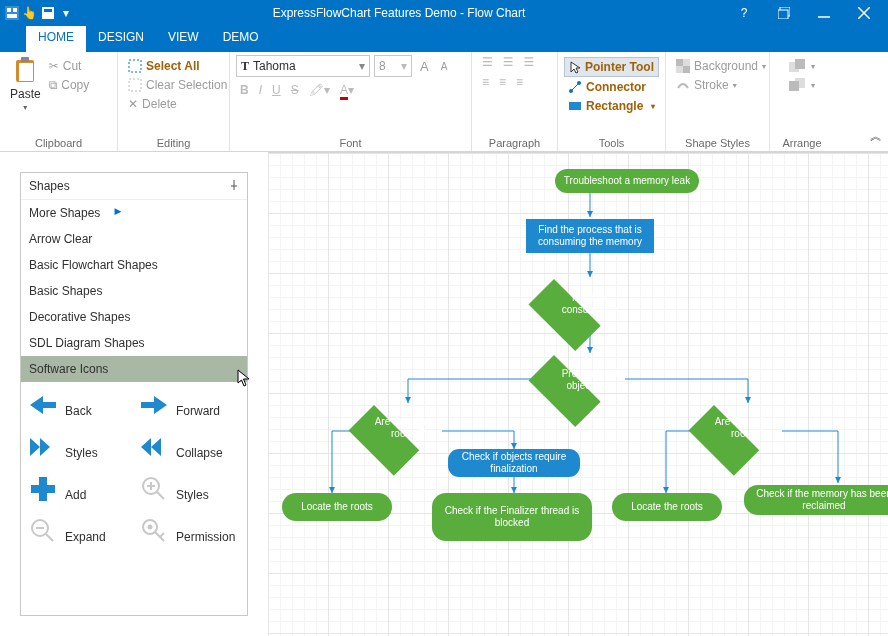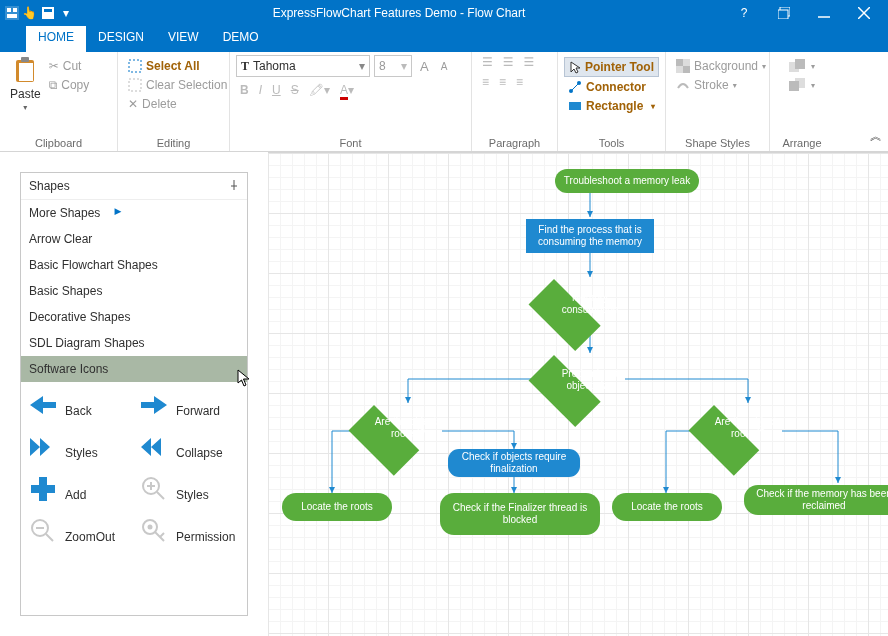--- a/index.html
+++ b/index.html
@@ -359,21 +359,21 @@
           <span>Styles</span>
         </div>
       <div class="icell">
           <span class="ic">
             <svg width="26" height="26">
               <circle cx="10" cy="10" r="8" fill="none" stroke="#c8c8c8" stroke-width="2"></circle>
               <line x1="16" y1="16" x2="23" y2="23" stroke="#c8c8c8" stroke-width="2"></line>
               <line x1="6" y1="10" x2="14" y2="10" stroke="#c8c8c8" stroke-width="2"></line>
             </svg>
           </span>
-          <span>ZoomOut</span>
+          <span>Expand</span>
         </div>
       <div class="icell">
           <span class="ic">
             <svg width="26" height="26">
               <circle cx="9" cy="9" r="7" fill="none" stroke="#c8c8c8" stroke-width="2"></circle>
               <circle cx="9" cy="9" r="2.5" fill="#c8c8c8"></circle>
               <line x1="14" y1="14" x2="23" y2="23" stroke="#c8c8c8" stroke-width="2"></line>
               <line x1="19" y1="19" x2="23" y2="15" stroke="#c8c8c8" stroke-width="2"></line>
             </svg>
           </span>
@@ -438,21 +438,21 @@
         <span>Are the objects rooted?</span>
       </div>
 
     <div class="node rect" style="left:180px;top:296px;width:132px;height:28px;border-radius:11px;">
         <span>Check if objects require finalization</span>
       </div>
 
     <div class="node pill" style="left:14px;top:340px;width:110px;height:28px;">
         <span>Locate the roots</span>
       </div>
-    <div class="node pill" style="left:172px;top:340px;width:160px;height:42px;">
+    <div class="node pill" style="left:164px;top:340px;width:160px;height:48px;">
         <span>Check if the Finalizer thread is blocked</span>
       </div>
     <div class="node pill" style="left:344px;top:340px;width:110px;height:28px;">
         <span>Locate the roots</span>
       </div>
     <div class="node pill" style="left:476px;top:332px;width:160px;height:30px;">
         <span>Check if the memory has been reclaimed</span>
       </div>
   </div>
 </div>

